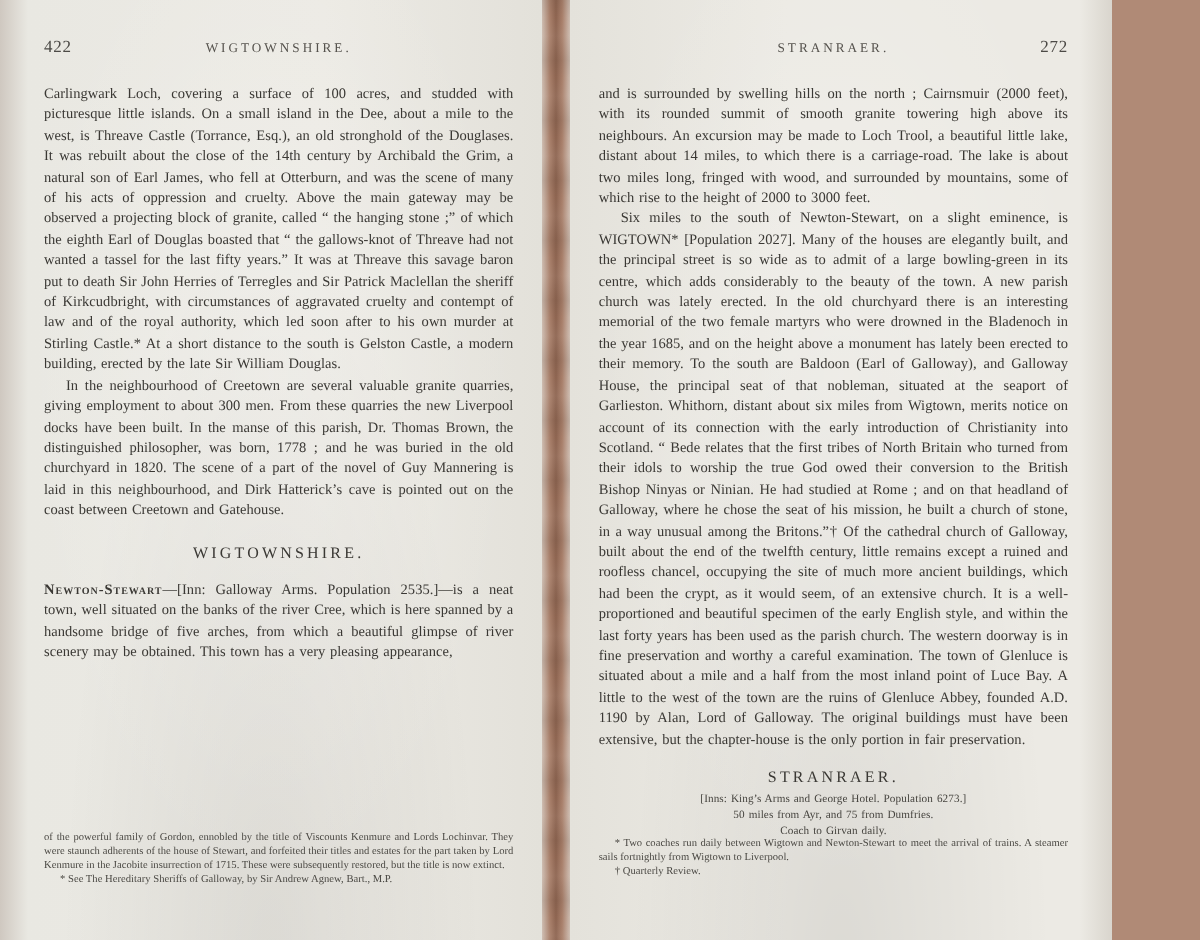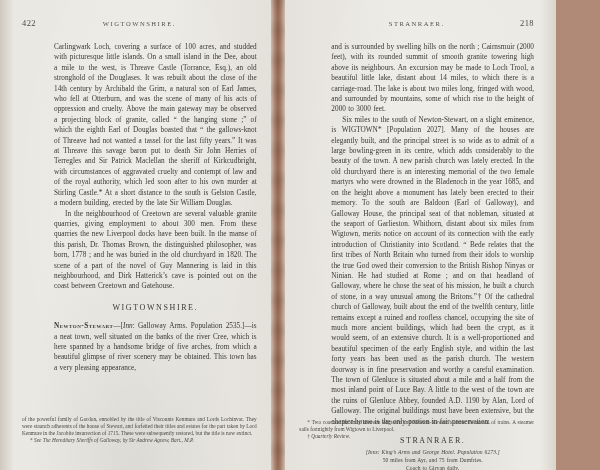--- a/index.html
+++ b/index.html
@@ -112,21 +112,20 @@
 
   
   .body {
     font-size: 7.25px;
     line-height: 10.4px;
     text-align: justify;
     color: #38363300;
     color: #3a3834;
     letter-spacing: 0.02px;
     word-spacing: 0.5px;
-    margin-left: 32px;
   }
   .body p {
     margin: 0;
     text-indent: 11px;
     text-align: justify;
     -webkit-hyphens: auto;
     hyphens: auto;
   }
   .body p.noindent { text-indent: 0; }
 
@@ -138,21 +137,21 @@
     margin: 11px 0 8px 0;
     text-transform: uppercase;
   }
   .section-title.tight { margin: 9px 0 3px 0; }
 
   .smallcaps {
     font-variant: small-caps;
     letter-spacing: 0.5px;
     font-weight: bold;
   }
-  .ital { font-style: italic; }
+  .ital { }
 
   
   .inn-block {
     text-align: center;
     font-size: 5.6px;
     line-height: 7.6px;
     color: #46443f;
     margin: 0 0 6px 0;
     letter-spacing: 0.05px;
   }
@@ -219,21 +218,21 @@
   </div>
 
   <div class="gutter"></div>
 
   <div class="page page-right">
     <div class="content">
 
       <div class="head">
         <div class="folio"></div>
         <div class="runhead">STRANRAER.</div>
-        <div class="folio folio-right">218</div>
+        <div class="folio folio-right">272</div>
       </div>
 
       <div class="body">
         <p class="noindent">and is surrounded by swelling hills on the north ; Cairnsmuir (2000 feet), with its rounded summit of smooth granite towering high above its neighbours. An excursion may be made to Loch Trool, a beautiful little lake, distant about 14 miles, to which there is a carriage-road. The lake is about two miles long, fringed with wood, and surrounded by mountains, some of which rise to the height of 2000 to 3000 feet.</p>
         <p>Six miles to the south of Newton-Stewart, on a slight eminence, is WIGTOWN* [Population 2027]. Many of the houses are elegantly built, and the principal street is so wide as to admit of a large bowling-green in its centre, which adds considerably to the beauty of the town. A new parish church was lately erected. In the old churchyard there is an interesting memorial of the two female martyrs who were drowned in the Bladenoch in the year 1685, and on the height above a monument has lately been erected to their memory. To the south are Baldoon (Earl of Galloway), and Galloway House, the principal seat of that nobleman, situated at the seaport of Garlieston. Whithorn, distant about six miles from Wigtown, merits notice on account of its connection with the early introduction of Christianity into Scotland. “ Bede relates that the first tribes of North Britain who turned from their idols to worship the true God owed their conversion to the British Bishop Ninyas or Ninian. He had studied at Rome ; and on that headland of Galloway, where he chose the seat of his mission, he built a church of stone, in a way unusual among the Britons.”† Of the cathedral church of Galloway, built about the end of the twelfth century, little remains except a ruined and roofless chancel, occupying the site of much more ancient buildings, which had been the crypt, as it would seem, of an extensive church. It is a well-proportioned and beautiful specimen of the early English style, and within the last forty years has been used as the parish church. The western doorway is in fine preservation and worthy a careful examination. The town of Glenluce is situated about a mile and a half from the most inland point of Luce Bay. A little to the west of the town are the ruins of Glenluce Abbey, founded A.D. 1190 by Alan, Lord of Galloway. The original buildings must have been extensive, but the chapter-house is the only portion in fair preservation.</p>
 
         <div class="section-title tight">STRANRAER.</div>
 
         <div class="inn-block">
           <div class="ital">[Inns: King’s Arms and George Hotel.   Population 6273.]</div>

